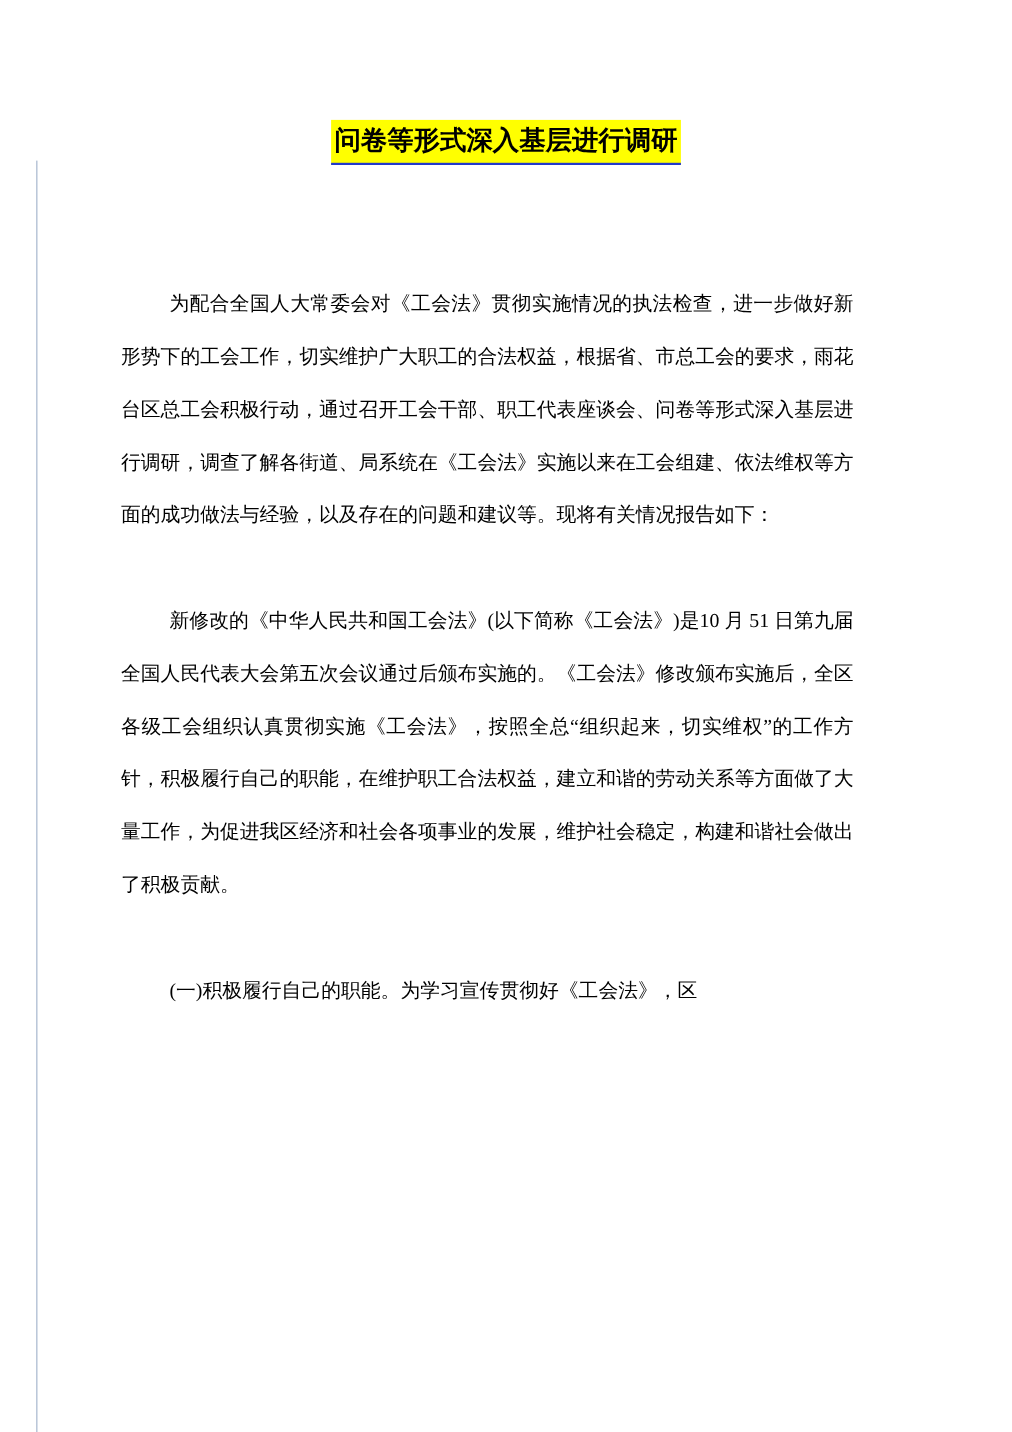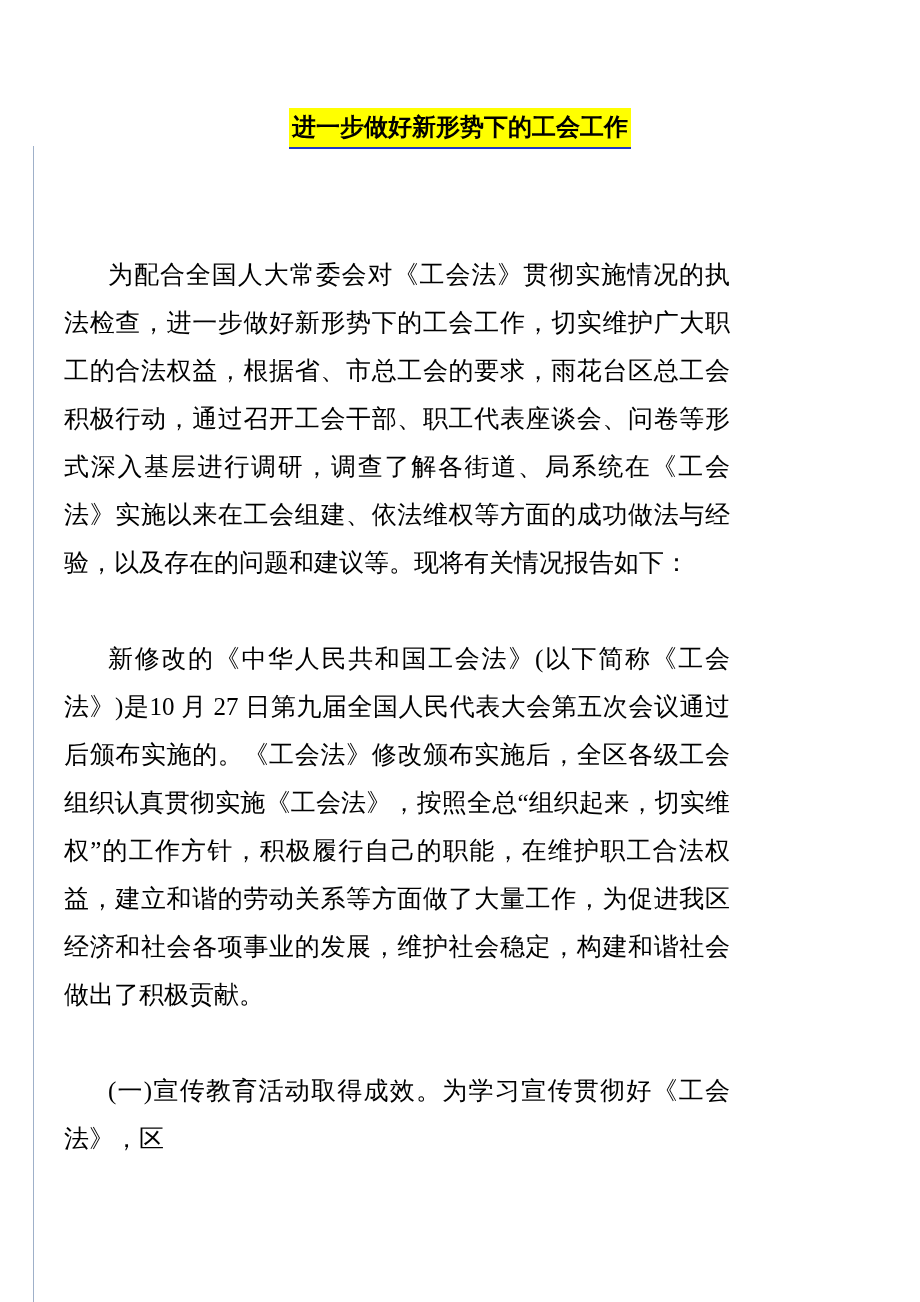--- a/index.html
+++ b/index.html
@@ -38,22 +38,22 @@
     font-size: 24px;
     font-weight: bold;
     line-height: 36px;
     padding: 1px 3px 2px 3px;
     background: #ffff00;
     color: #000000;
     border-bottom: 2px solid #2239c9;
   }
   .body-para {
     width: 666px;
-    margin-left: 64px;
-    font-size: 25px;
+    margin-left: 110px;
+    font-size: 18px;
     line-height: 48px;
     text-align: justify;
     text-justify: inter-ideograph;
     text-indent: 44px;
     margin-bottom: 48px;
     word-break: break-all;
   }
   .body-para.heading {
     text-align: left;
   }
@@ -61,22 +61,22 @@
     margin-bottom: 0;
   }
 </style>
 </head>
 <body>
 
 <div class="page">
   <div class="margin-line"></div>
 
   <h1 class="title-wrap">
-    <span class="title-text">进一步做好新形势下的工会工作</span>
+    <span class="title-text">问卷等形式深入基层进行调研</span>
   </h1>
 
   <p class="body-para">为配合全国人大常委会对《工会法》贯彻实施情况的执法检查，进一步做好新形势下的工会工作，切实维护广大职工的合法权益，根据省、市总工会的要求，雨花台区总工会积极行动，通过召开工会干部、职工代表座谈会、问卷等形式深入基层进行调研，调查了解各街道、局系统在《工会法》实施以来在工会组建、依法维权等方面的成功做法与经验，以及存在的问题和建议等。现将有关情况报告如下：</p>
 
 
-  <p class="body-para">新修改的《中华人民共和国工会法》(以下简称《工会法》)是10 月 27 日第九届全国人民代表大会第五次会议通过后颁布实施的。《工会法》修改颁布实施后，全区各级工会组织认真贯彻实施《工会法》，按照全总“组织起来，切实维权”的工作方针，积极履行自己的职能，在维护职工合法权益，建立和谐的劳动关系等方面做了大量工作，为促进我区经济和社会各项事业的发展，维护社会稳定，构建和谐社会做出了积极贡献。</p>
+  <p class="body-para">新修改的《中华人民共和国工会法》(以下简称《工会法》)是10 月 51 日第九届全国人民代表大会第五次会议通过后颁布实施的。《工会法》修改颁布实施后，全区各级工会组织认真贯彻实施《工会法》，按照全总“组织起来，切实维权”的工作方针，积极履行自己的职能，在维护职工合法权益，建立和谐的劳动关系等方面做了大量工作，为促进我区经济和社会各项事业的发展，维护社会稳定，构建和谐社会做出了积极贡献。</p>
 
-  <p class="body-para last">(一)宣传教育活动取得成效。为学习宣传贯彻好《工会法》，区</p>
+  <p class="body-para last">(一)积极履行自己的职能。为学习宣传贯彻好《工会法》，区</p>
 </div>
 
 </body></html>

